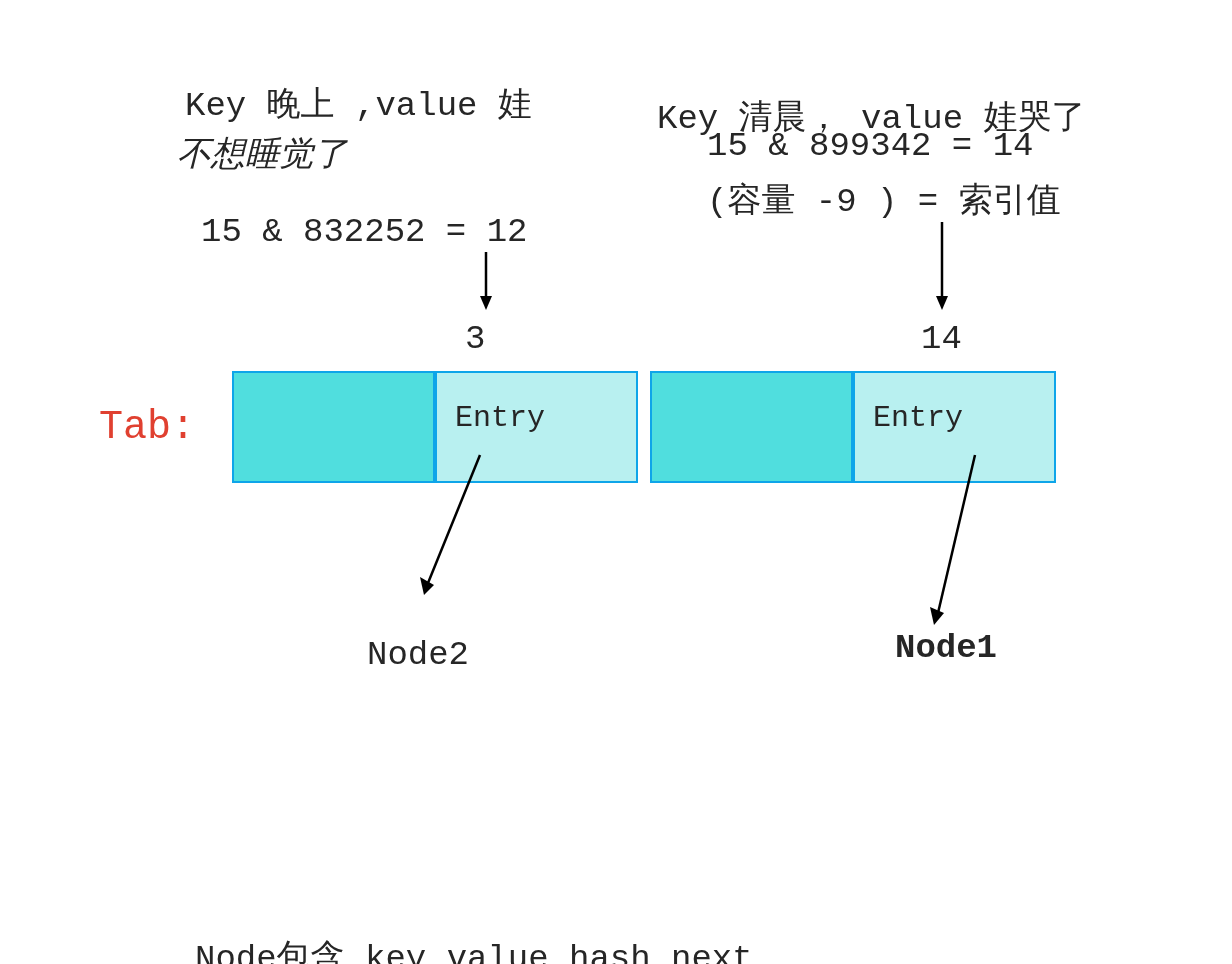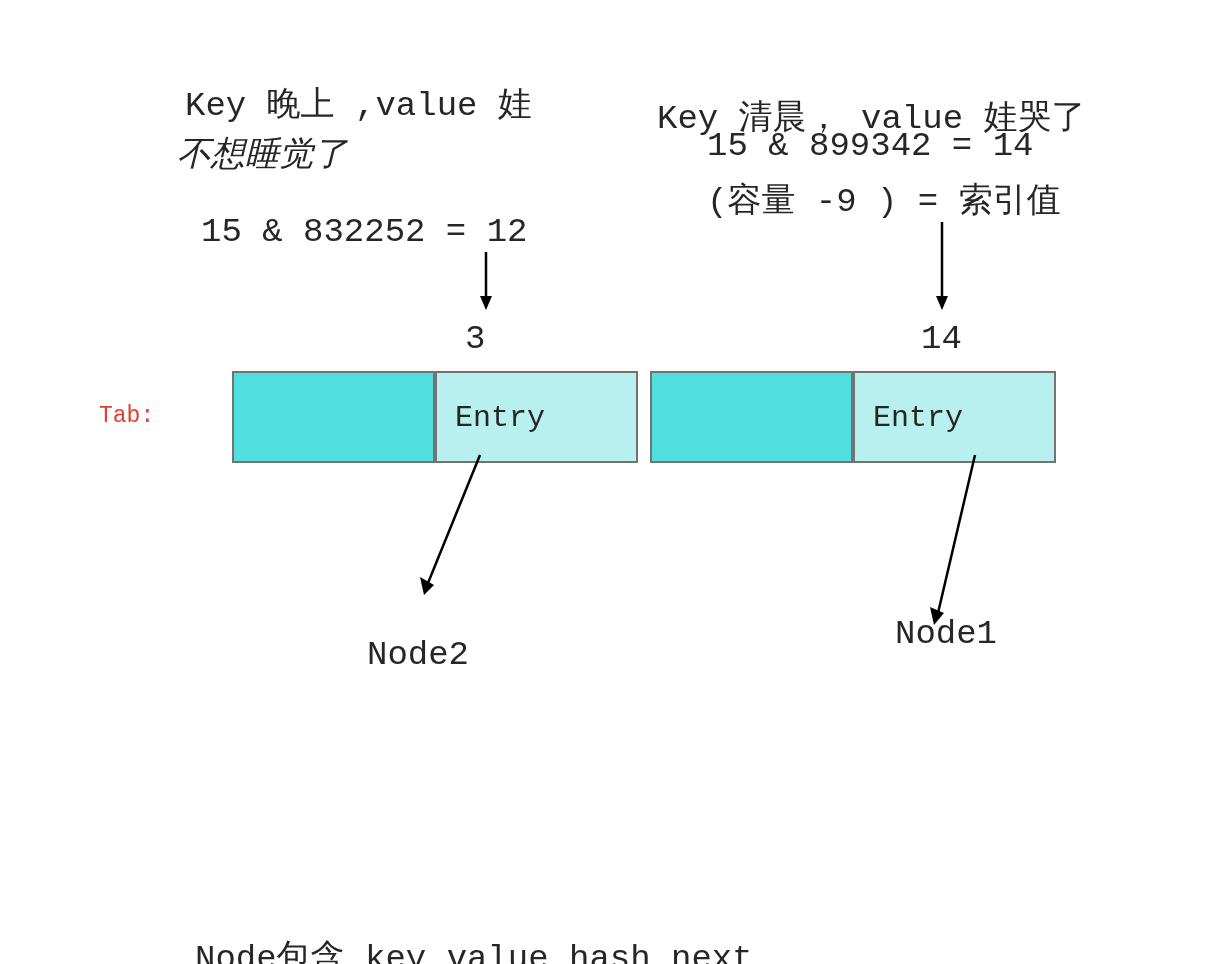--- a/index.html
+++ b/index.html
@@ -8,26 +8,26 @@
     width: 1232px;
     height: 964px;
     background: #ffffff;
     font-family: "SimHei", "Microsoft YaHei", "Courier New", monospace, sans-serif;
     color: #262626;
     position: relative;
     overflow: hidden;
   }
   .abs { position: absolute; }
   .text-lg { font-size: 34px; line-height: 1.45; }
-  .text-md { font-size: 23px; line-height: 1.4; }
+  .text-md { font-size: 40px; line-height: 1.4; }
   .mono { font-family: "Courier New", monospace; }
   .red { color: #e04030; }
   .box {
-    border: 2px solid #737373;
-    height: 92px;
+    border: 2px solid #0ea5e9;
+    height: 112px;
     box-sizing: border-box;
   }
   .fill-dark { background: #50dede; }
   .fill-light { background: #b8f0f0; }
   .entry-text {
     position: absolute;
     left: 18px;
     top: 28px;
     font-family: "Courier New", monospace;
     font-size: 30px;
@@ -54,21 +54,21 @@
 <div class="abs box fill-dark" style="left:232px; top:371px; width:203px;"></div>
 <div class="abs box fill-light" style="left:435px; top:371px; width:203px;">
   <span class="entry-text">Entry</span>
 </div>
 <div class="abs box fill-dark" style="left:650px; top:371px; width:203px;"></div>
 <div class="abs box fill-light" style="left:853px; top:371px; width:203px;">
   <span class="entry-text">Entry</span>
 </div>
 
 <div class="abs text-lg" style="left:367px; top:631px;">Node2</div>
-<div class="abs text-lg" style="left:895px; top:610px;">Node1</div>
+<div class="abs text-lg" style="left:895px; top:624px;font-weight:bold;">Node1</div>
 
 <div class="abs text-lg" style="left:195px; top:895px;margin-top:40px;">Node包含  key value hash next</div>
 
 <svg class="arrow" style="left:480px; top:252px; width:20px; height:58px;">
   <line x1="6" y1="0" x2="6" y2="46" stroke="#000" stroke-width="2.5"></line>
   <polygon points="0,44 12,44 6,58" fill="#000"></polygon>
 </svg>
 
 <svg class="arrow" style="left:936px; top:222px; width:20px; height:88px;">
   <line x1="6" y1="0" x2="6" y2="76" stroke="#000" stroke-width="2.5"></line>

